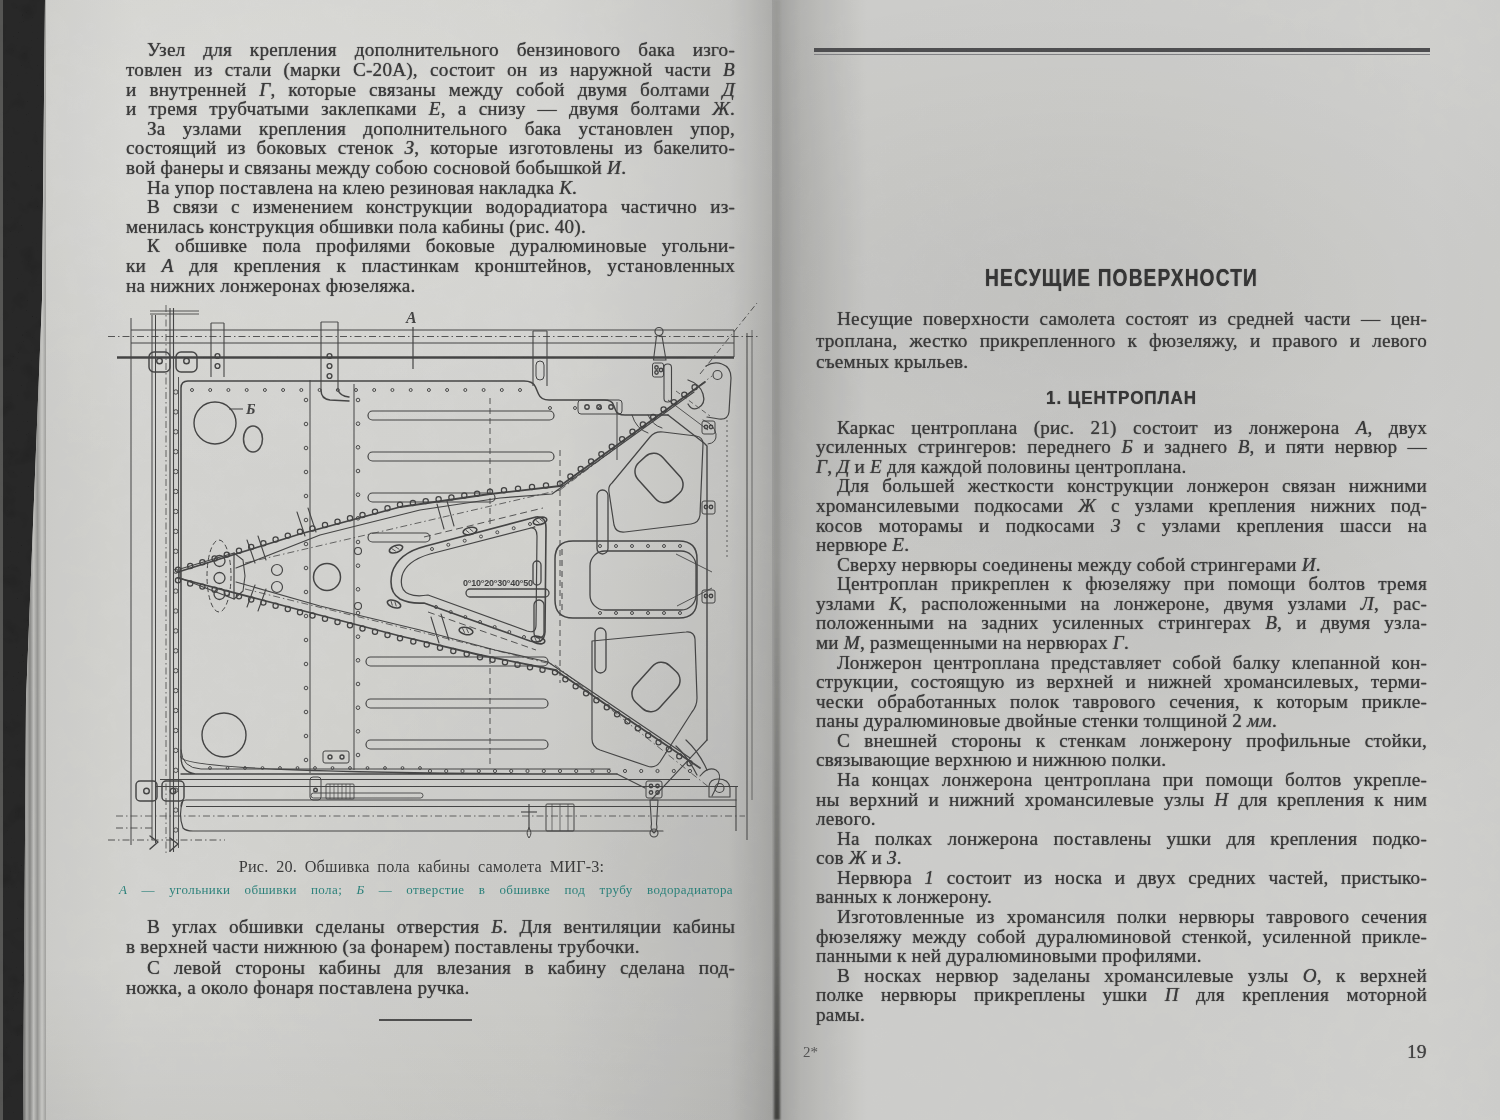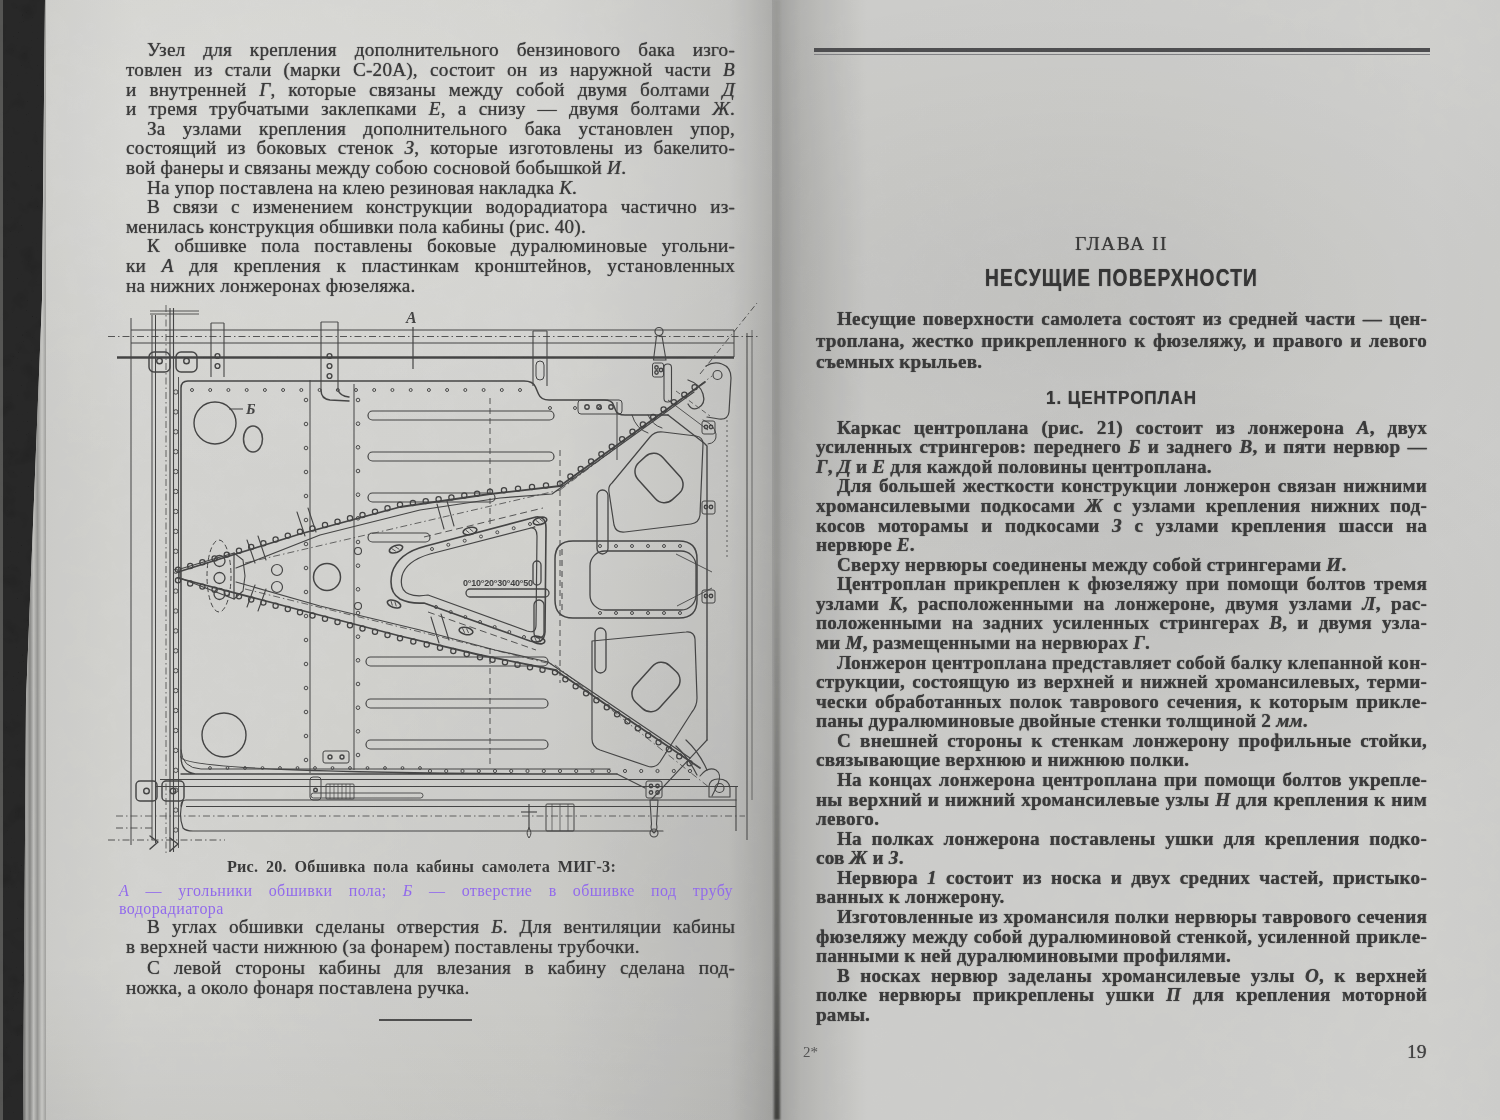--- a/index.html
+++ b/index.html
@@ -15,21 +15,21 @@
   #rightpage{left:772px;width:728px;
     background:
       radial-gradient(ellipse 800px 420px at 42% 27%, rgba(0,0,0,.065), rgba(0,0,0,0) 75%),
       radial-gradient(ellipse 650px 330px at 55% 54%, rgba(0,0,0,.06), rgba(0,0,0,0) 70%),
       linear-gradient(90deg, #989896 0%, #b3b3b0 4%, #d0d0cd 13%, #d1d1ce 55%, #d4d4d1 90%, #d1d1ce 100%);
   }
   .ln{position:absolute;font-size:19.2px;line-height:20px;letter-spacing:.2px;
       text-shadow:0 0 1px rgba(28,28,28,.95);white-space:nowrap;}
   .j{white-space:normal;text-align:justify;text-align-last:justify;}
   .L .ln{left:126px;width:609px;}
-  .R .ln{left:816px;width:611px;font-weight:bold;}
+  .R .ln{left:816px;width:611px;}
   .ind{text-indent:21px;}
   i{font-style:italic;}
 </style>
 </head>
 <body>
 <div id="stage">
 
   <svg id="edgewedge" style="position:absolute;left:0;top:0" width="64" height="1120" viewBox="0 0 64 1120">
     <defs>
       <linearGradient id="stackg" x1="0" y1="0" x2="1" y2="0">
@@ -60,21 +60,21 @@
     <div class="ln j ind" style="top:40.4px">Узел для крепления дополнительного бензинового бака изго-</div>
     <div class="ln j" style="top:60.0px">товлен из стали (марки С-20А), состоит он из наружной части <i>В</i></div>
     <div class="ln j" style="top:79.6px">и внутренней <i>Г</i>, которые связаны между собой двумя болтами <i>Д</i></div>
     <div class="ln j" style="top:99.2px">и тремя трубчатыми заклепками <i>Е</i>, а снизу — двумя болтами <i>Ж</i>.</div>
     <div class="ln j ind" style="top:118.8px">За узлами крепления дополнительного бака установлен упор,</div>
     <div class="ln j" style="top:138.4px">состоящий из боковых стенок <i>З</i>, которые изготовлены из бакелито-</div>
     <div class="ln" style="top:158.0px">вой фанеры и связаны между собою сосновой бобышкой <i>И</i>.</div>
     <div class="ln ind" style="top:177.6px">На упор поставлена на клею резиновая накладка <i>К</i>.</div>
     <div class="ln j ind" style="top:197.2px">В связи с изменением конструкции водорадиатора частично из-</div>
     <div class="ln" style="top:216.8px">менилась конструкция обшивки пола кабины (рис. 40).</div>
-    <div class="ln j ind" style="top:236.4px">К обшивке пола поставлены боковые дуралюминовые угольни-</div>
+    <div class="ln j ind" style="top:236.4px">К обшивке пола профилями боковые дуралюминовые угольни-</div>
     <div class="ln j" style="top:256.0px">ки <i>А</i> для крепления к пластинкам кронштейнов, установленных</div>
     <div class="ln" style="top:275.6px">на нижних лонжеронах фюзеляжа.</div>
   </div>
 
 <svg style="position:absolute;left:100px;top:295px;filter:blur(0.3px);" width="668" height="566" viewBox="100 295 668 566">
 
 <g>
 <line x1="131.0" y1="330.0" x2="734.0" y2="330.0" stroke="#2f2f2f" stroke-width="1.0" opacity="1"></line>
 <line x1="131.0" y1="343.0" x2="734.0" y2="343.0" stroke="#2f2f2f" stroke-width="1.0" opacity="1"></line>
 <line x1="117.0" y1="357.5" x2="734.0" y2="357.5" stroke="#2f2f2f" stroke-width="2.4" opacity="1"></line>
@@ -658,38 +658,37 @@
 
 <line x1="108.0" y1="840.0" x2="225.0" y2="840.0" stroke="#2f2f2f" stroke-width="0.9" stroke-dasharray="7,3,1.5,3" opacity="1"></line>
 
 <path d="M181,750 Q182,768 201,769 L610,769" stroke="#2f2f2f" stroke-width="1.0" fill="none" stroke-linecap="round" stroke-linejoin="round"></path>
 
 <line x1="747.0" y1="333.0" x2="747.0" y2="840.0" stroke="#2f2f2f" stroke-width="1.0" opacity="1"></line>
 
 <line x1="700.0" y1="374.0" x2="757.0" y2="303.0" stroke="#2f2f2f" stroke-width="0.9" stroke-dasharray="6,3,1.5,3" opacity="1"></line>
 </svg>
 
-  <div style="position:absolute;left:117px;width:609px;top:858px;text-align:center;font-weight:bold;font-size:16.2px;word-spacing:3.5px;letter-spacing:.2px;color:#222;">Рис. 20. Обшивка пола кабины самолета МИГ-3:</div>
-
-  <div style="position:absolute;left:119px;width:614px;top:882px;font-size:16px;word-spacing:6px;letter-spacing:.4px;text-align:justify;text-align-last:justify;color:#8b5cf6;"><i>А</i> — угольники обшивки пола; <i>Б</i> — отверстие в обшивке под трубу водорадиатора</div>
+  <div style="position:absolute;left:117px;width:609px;top:858px;text-align:center;font-weight:normal;font-size:16.2px;word-spacing:3.5px;letter-spacing:.2px;color:#222;">Рис. 20. Обшивка пола кабины самолета МИГ-3:</div>
+
+  <div style="position:absolute;left:119px;width:614px;top:882px;font-size:13px;word-spacing:6px;letter-spacing:.4px;text-align:justify;text-align-last:justify;color:#0f766e;"><i>А</i> — угольники обшивки пола; <i>Б</i> — отверстие в обшивке под трубу водорадиатора</div>
 
   <div class="L">
 
     <div class="ln j ind" style="top:916.6px">В углах обшивки сделаны отверстия <i>Б</i>. Для вентиляции кабины</div>
     <div class="ln" style="top:937.1px">в верхней части нижнюю (за фонарем) поставлены трубочки.</div>
     <div class="ln j ind" style="top:957.6px">С левой стороны кабины для влезания в кабину сделана под-</div>
     <div class="ln" style="top:978.1px">ножка, а около фонаря поставлена ручка.</div>
   </div>
 
   <div style="position:absolute;left:379px;top:1019px;width:93px;height:2px;background:#3a3a3a;"></div>
 
   <div style="position:absolute;left:814px;top:48px;width:616px;height:3.5px;background:#3a3a3c;"></div>
   <div style="position:absolute;left:814px;top:53.5px;width:616px;height:1.5px;background:#77777a;"></div>
 
-  <div style="position:absolute;left:816px;width:611px;top:233px;text-align:center;font-size:19.5px;letter-spacing:1.5px;color:#232323;text-shadow:0 0 .8px rgba(25,25,25,.9);">ГЛАВА II</div>
 
   <div style="position:absolute;left:816px;width:611px;top:264px;text-align:center;font-family:'Liberation Sans',sans-serif;font-weight:bold;font-size:24.5px;letter-spacing:1.5px;color:#1c1c1c;text-shadow:0 0 1px rgba(25,25,25,.95);transform:scaleX(0.78);transform-origin:50% 0;">НЕСУЩИЕ ПОВЕРХНОСТИ</div>
 
   <div class="R">
 
     <div class="ln j ind" style="top:309px">Несущие поверхности самолета состоят из средней части — цен-</div>
     <div class="ln j" style="top:330.5px">троплана, жестко прикрепленного к фюзеляжу, и правого и левого</div>
     <div class="ln" style="top:352px">съемных крыльев.</div>
   </div>
 

